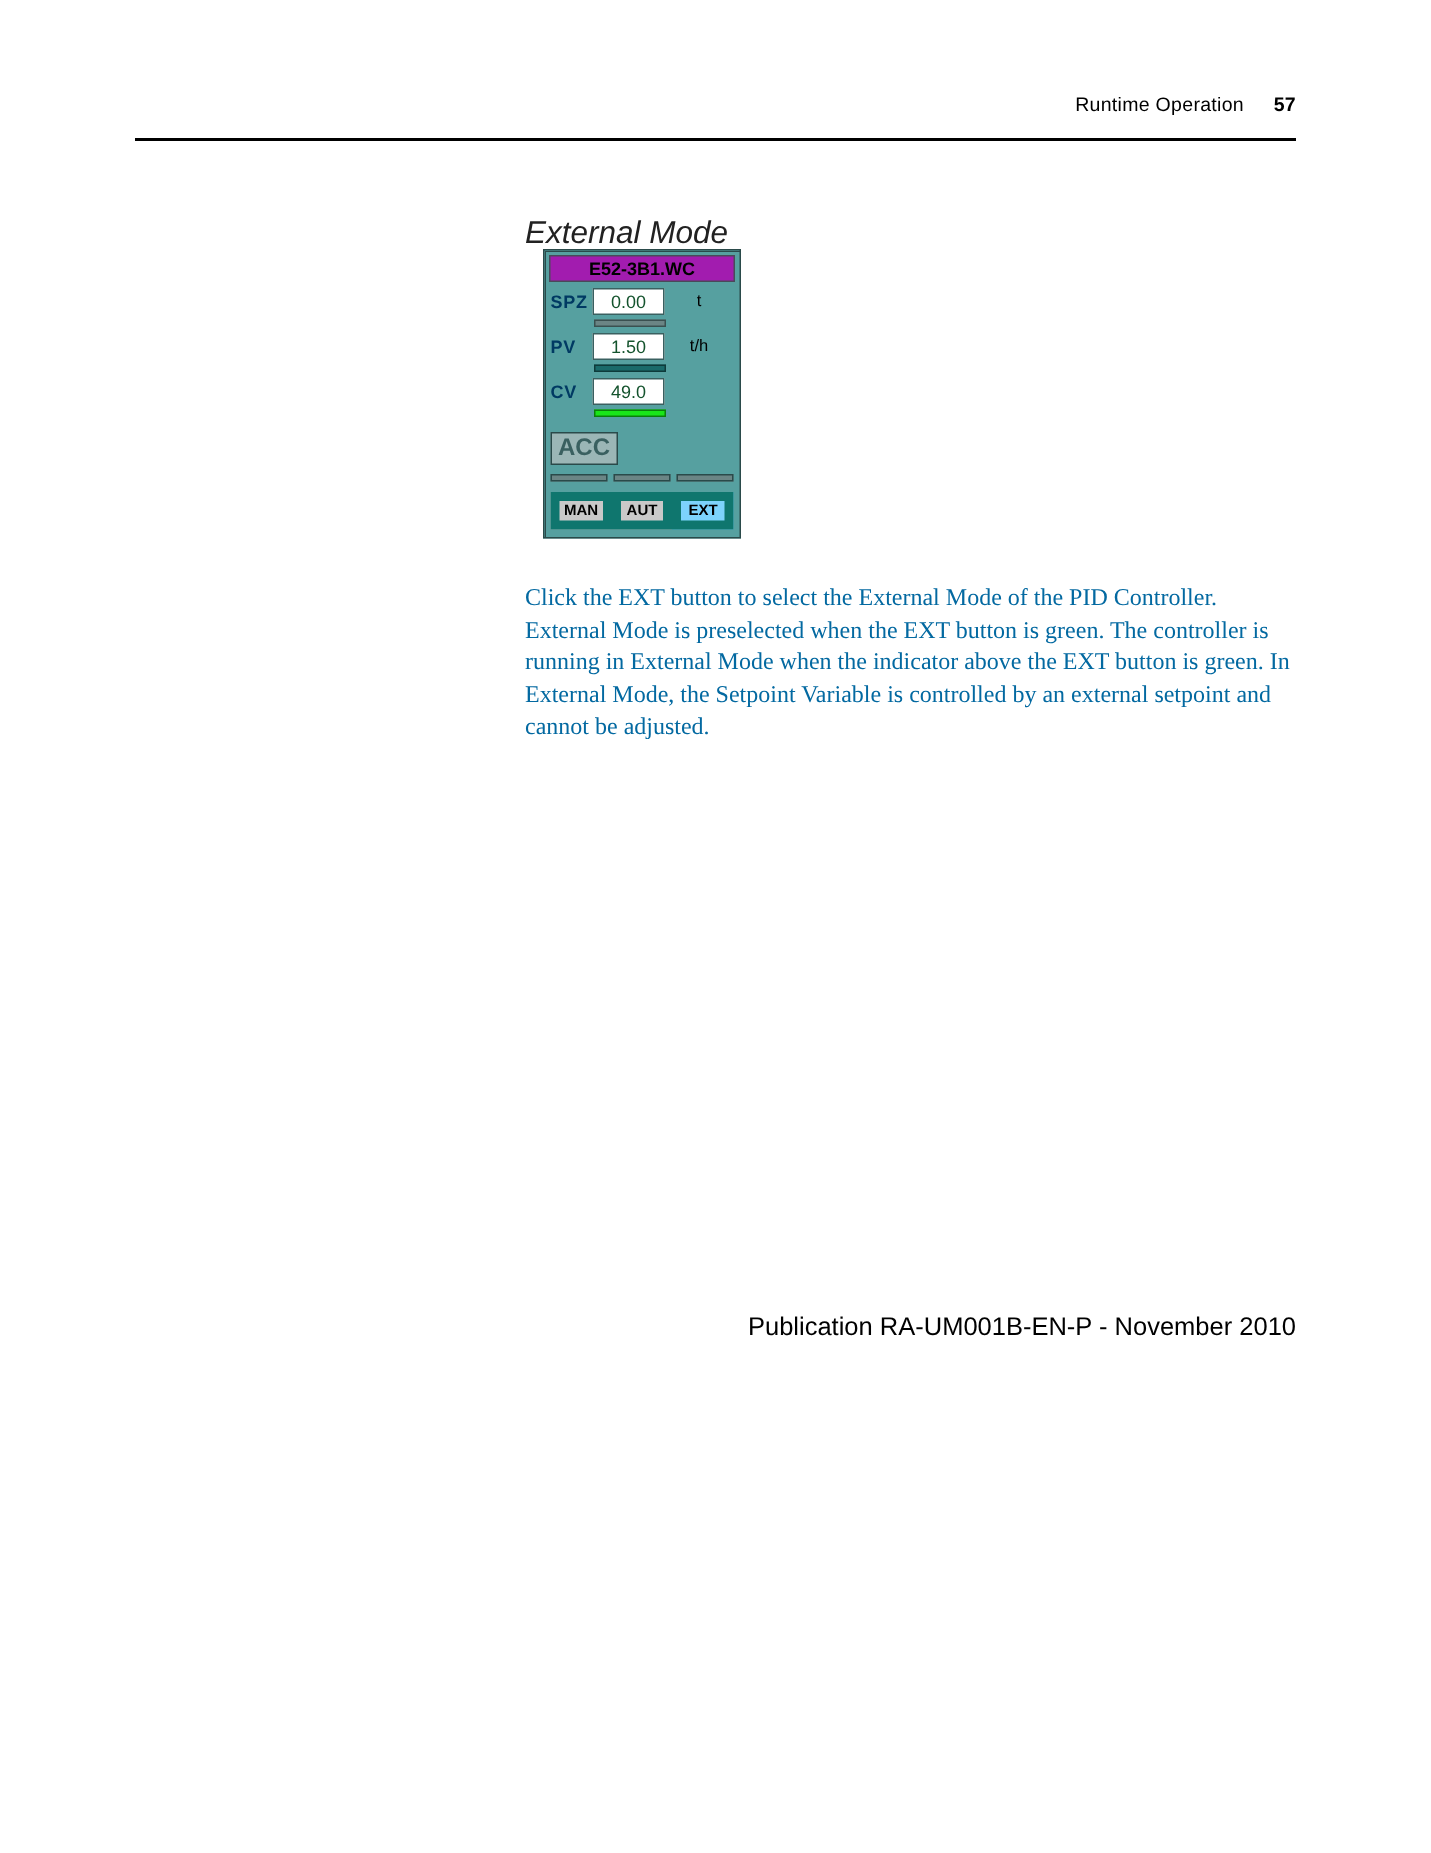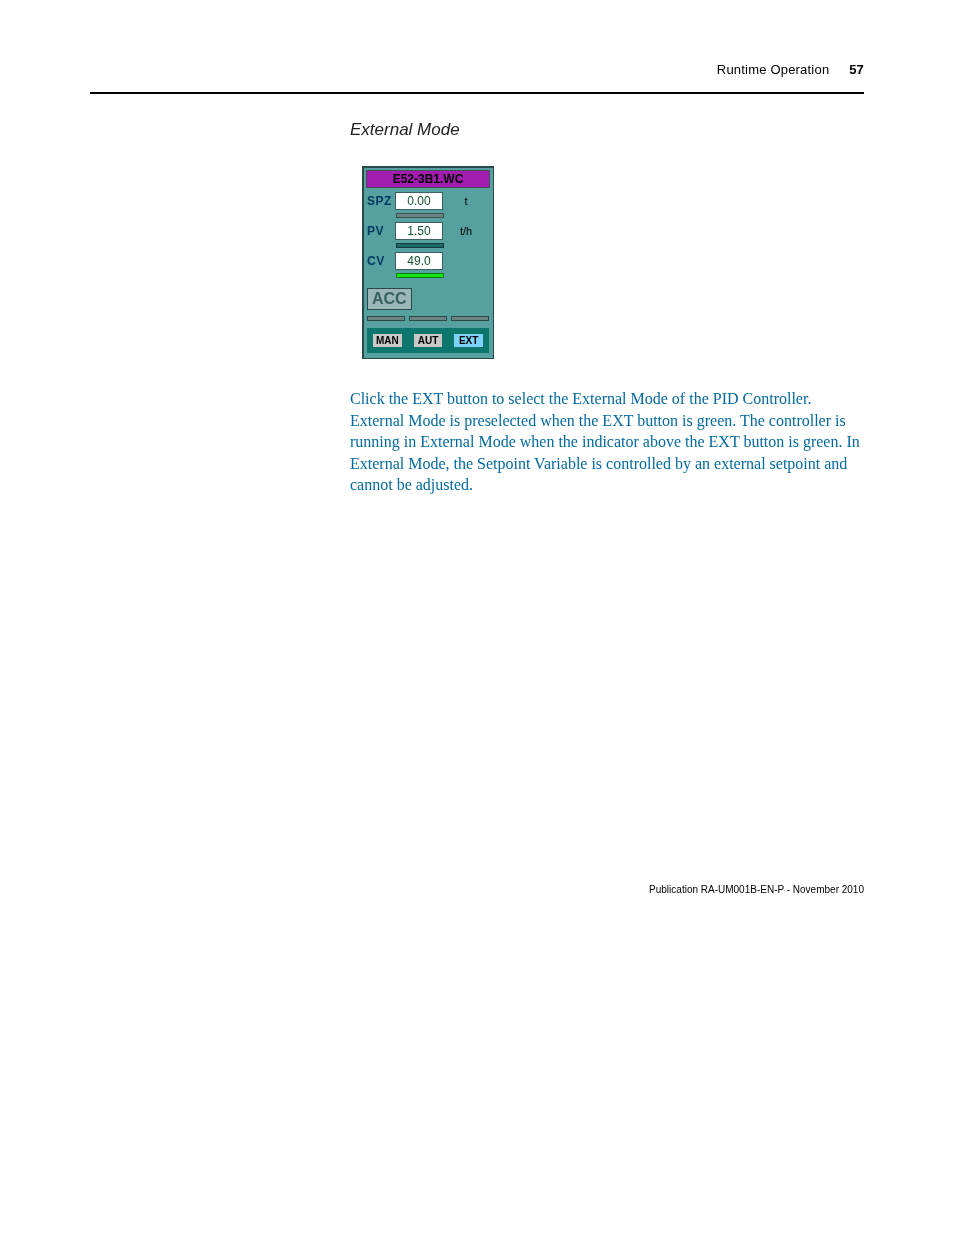--- a/index.html
+++ b/index.html
@@ -39,24 +39,24 @@
     position: absolute;
     left: 90px;
     right: 90px;
     top: 92px;
     height: 2px;
     background: #000;
   }
   .section-title {
     position: absolute;
     left: 350px;
-    top: 120px;
+    top: 144px;
     font-family: "Helvetica Neue", Helvetica, Arial, sans-serif;
     font-style: italic;
-    font-size: 17px;
+    font-size: 21px;
     color: #222;
   }
 
   
   .faceplate {
     position: absolute;
     left: 362px;
     top: 166px;
     width: 130px;
     background: #56a0a0;
@@ -156,21 +156,21 @@
     font-size: 16px;
     line-height: 1.35;
     color: #0369a1;
   }
 
   .footer {
     position: absolute;
     right: 90px;
     bottom: 46px;
     font-family: "Helvetica Neue", Helvetica, Arial, sans-serif;
-    font-size: 10px;
+    font-size: 17px;
     color: #000;
   }
 </style>
 </head>
 <body>
 
 <div class="page">
 
   <div class="header-area">
     <div class="running-head">

